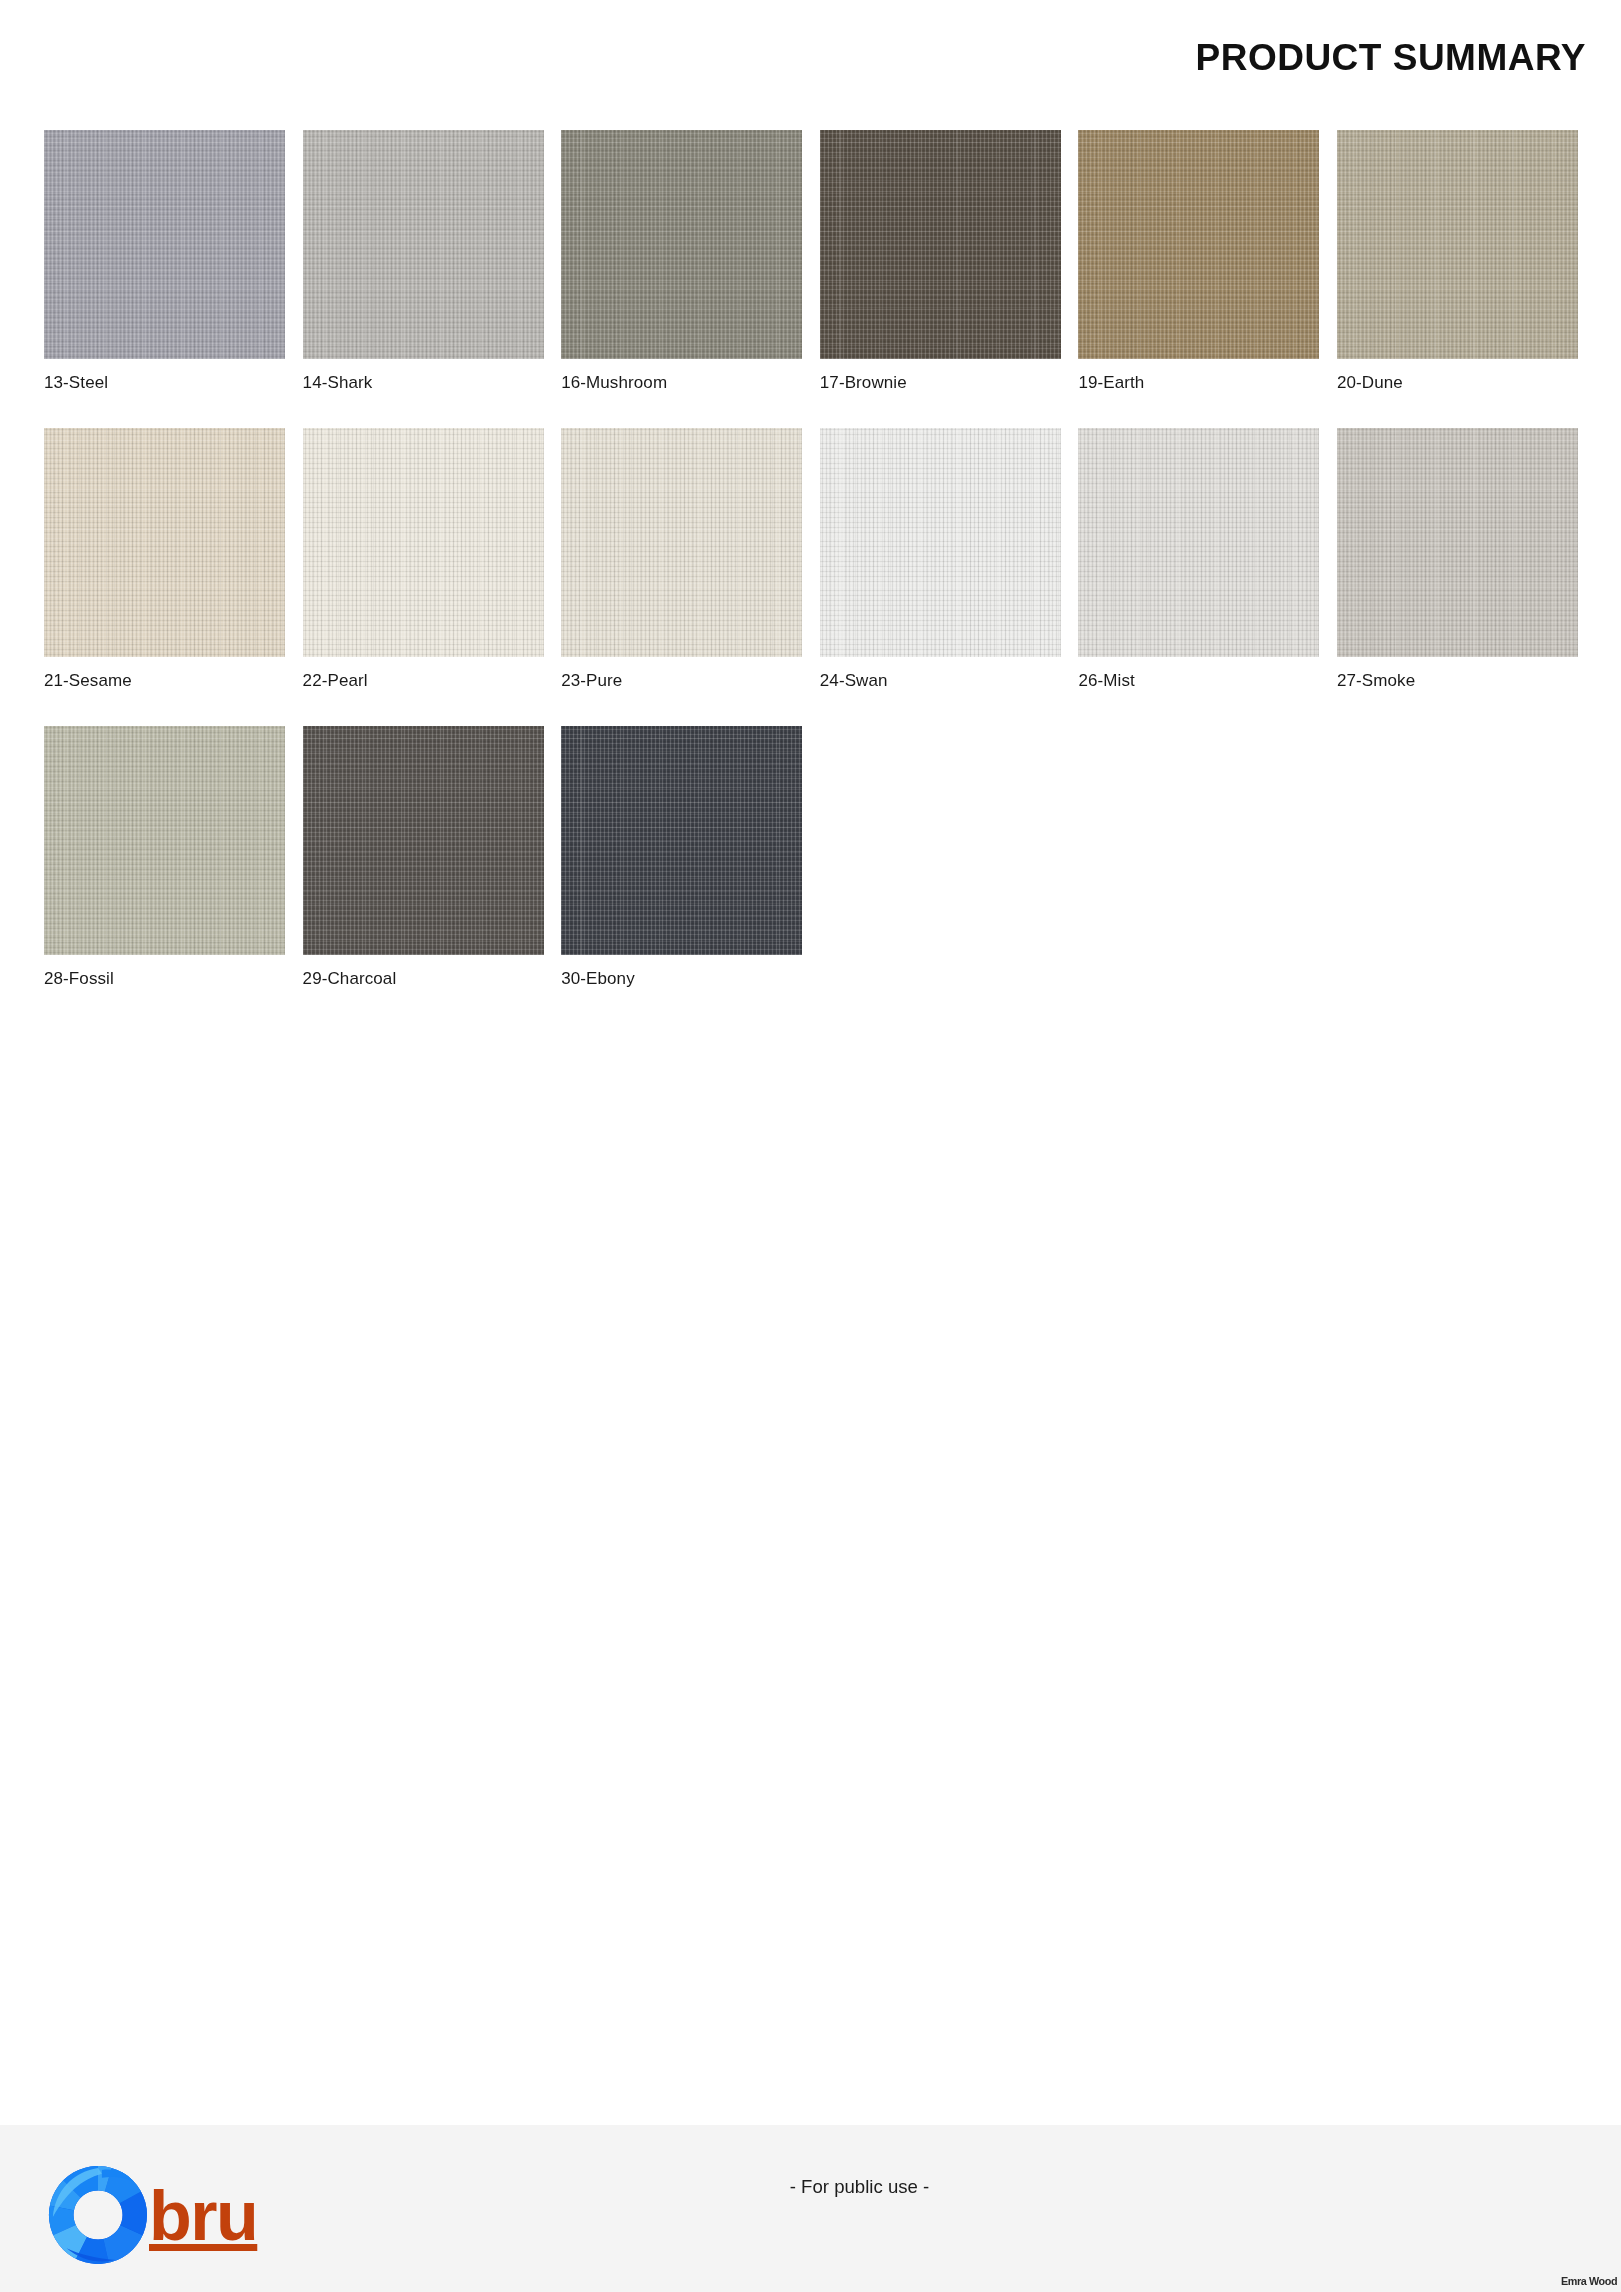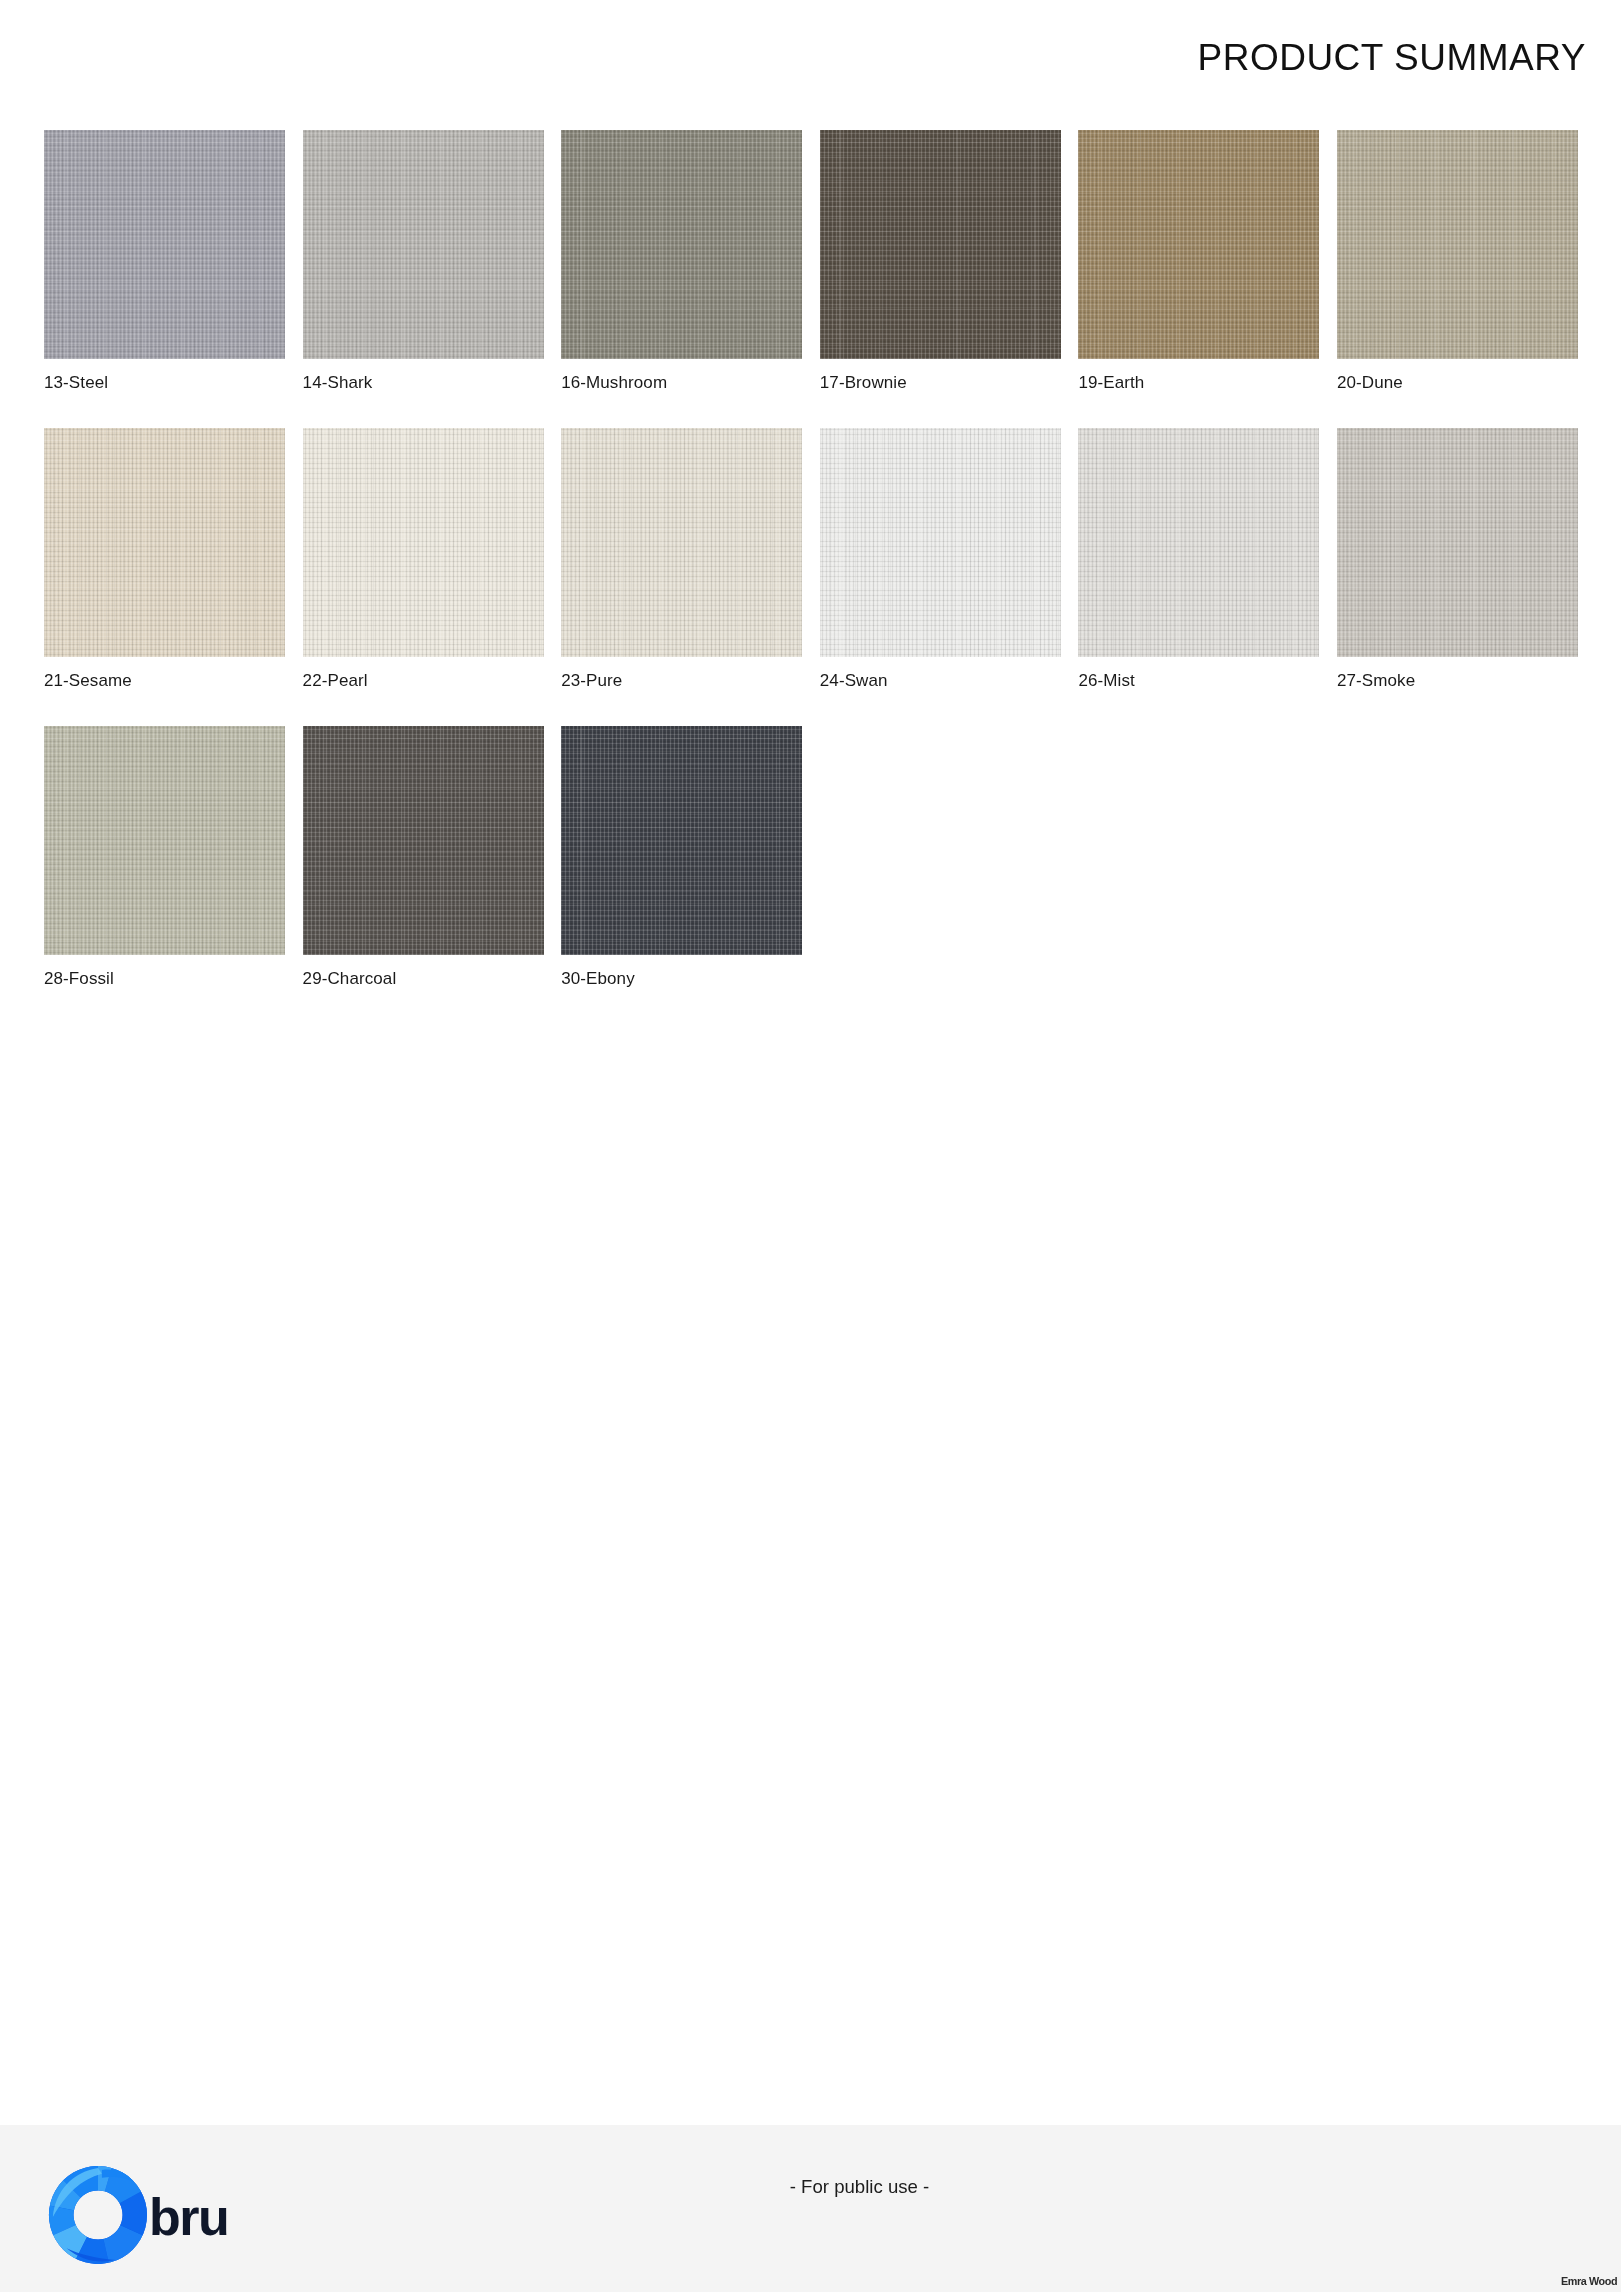--- a/index.html
+++ b/index.html
@@ -23,21 +23,21 @@
     width: 1621px;
     height: 116px;
     box-sizing: border-box;
     padding-right: 35px;
     display: flex;
     align-items: center;
     justify-content: flex-end;
   }
   .page-title {
     font-size: 37px;
-    font-weight: 400;
+    font-weight: 700;
     letter-spacing: 0.5px;
     color: #111111;
     white-space: nowrap;
   }
 
   
   .swatch-grid {
     position: absolute;
     top: 130px;
     left: 44px;
@@ -125,26 +125,27 @@
   .footer-logo {
     position: absolute;
     left: 47px;
     top: 39px;
     display: flex;
     align-items: center;
     gap: 2px;
   }
   .logo-mark { display: block; }
   .logo-word {
-    font-size: 52px;
+    font-size: 70px;
     line-height: 0.82;
     font-weight: 700;
-    color: #0f172a;
+    color: #c2410c;
     letter-spacing: -1.5px;
     margin-left: -2px;
+    text-decoration: underline;
   }
   .footer-note {
     position: absolute;
     left: 0;
     top: 51px;
     width: 1621px;
     text-align: center;
     transform: translateX(49px);
     font-size: 18.6px;
     color: #1c1c1c;

